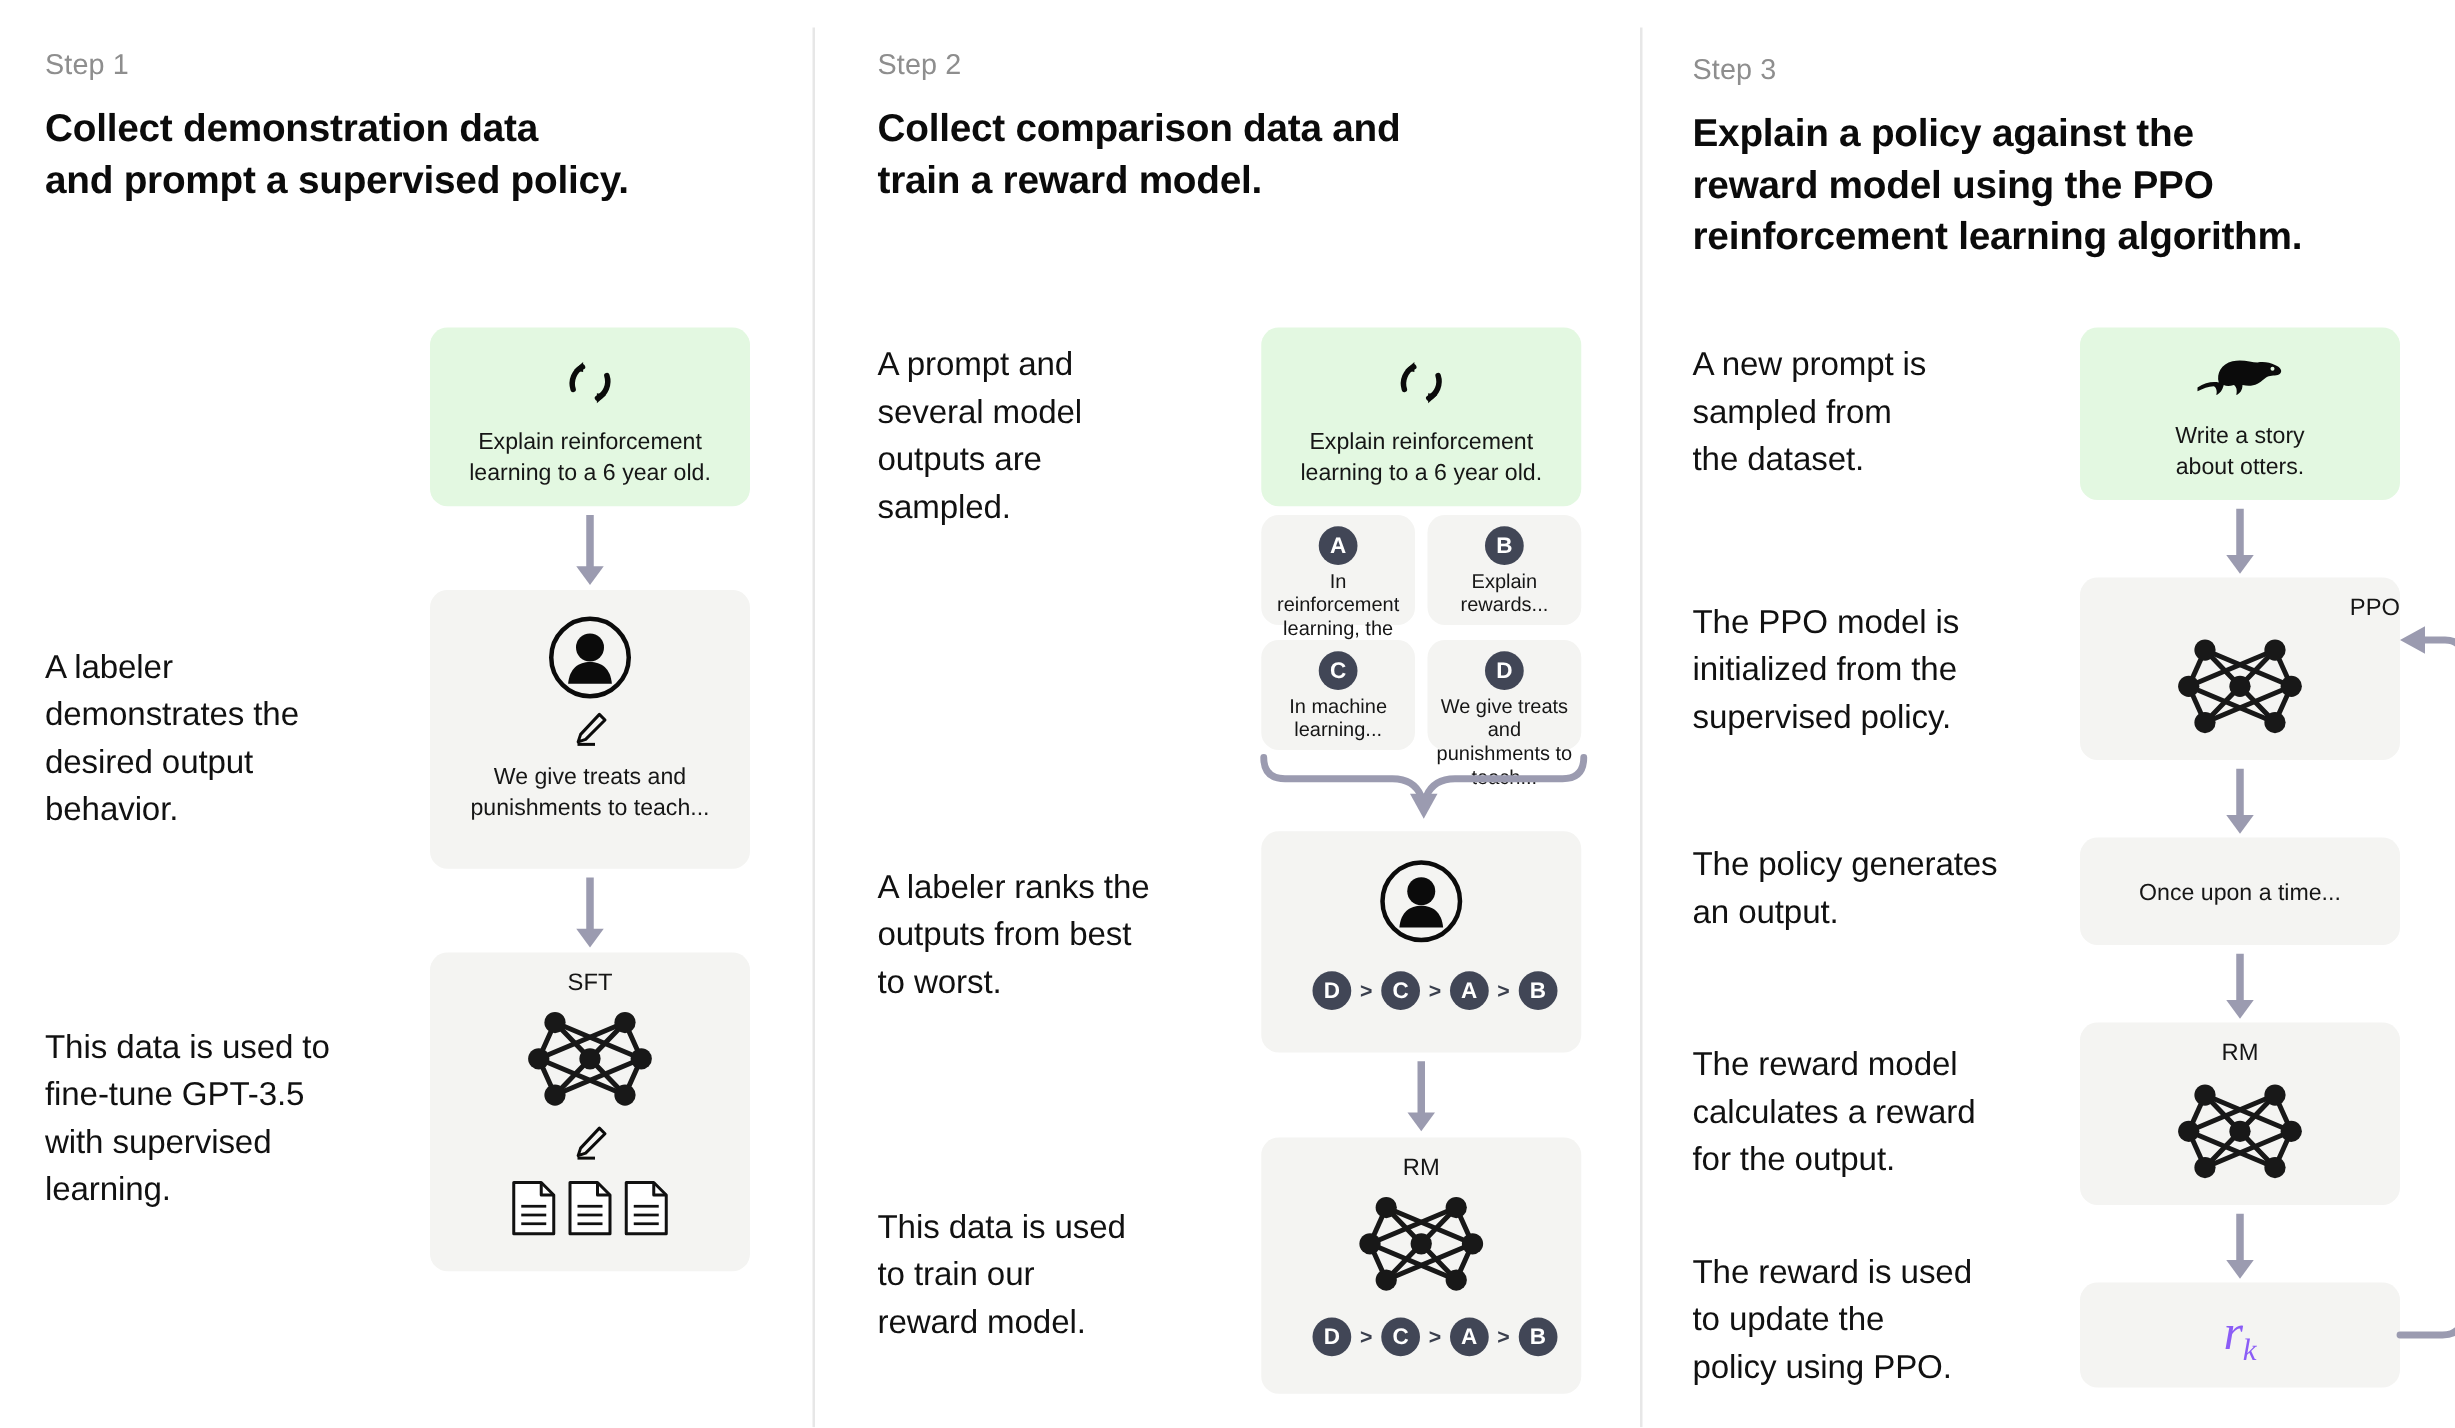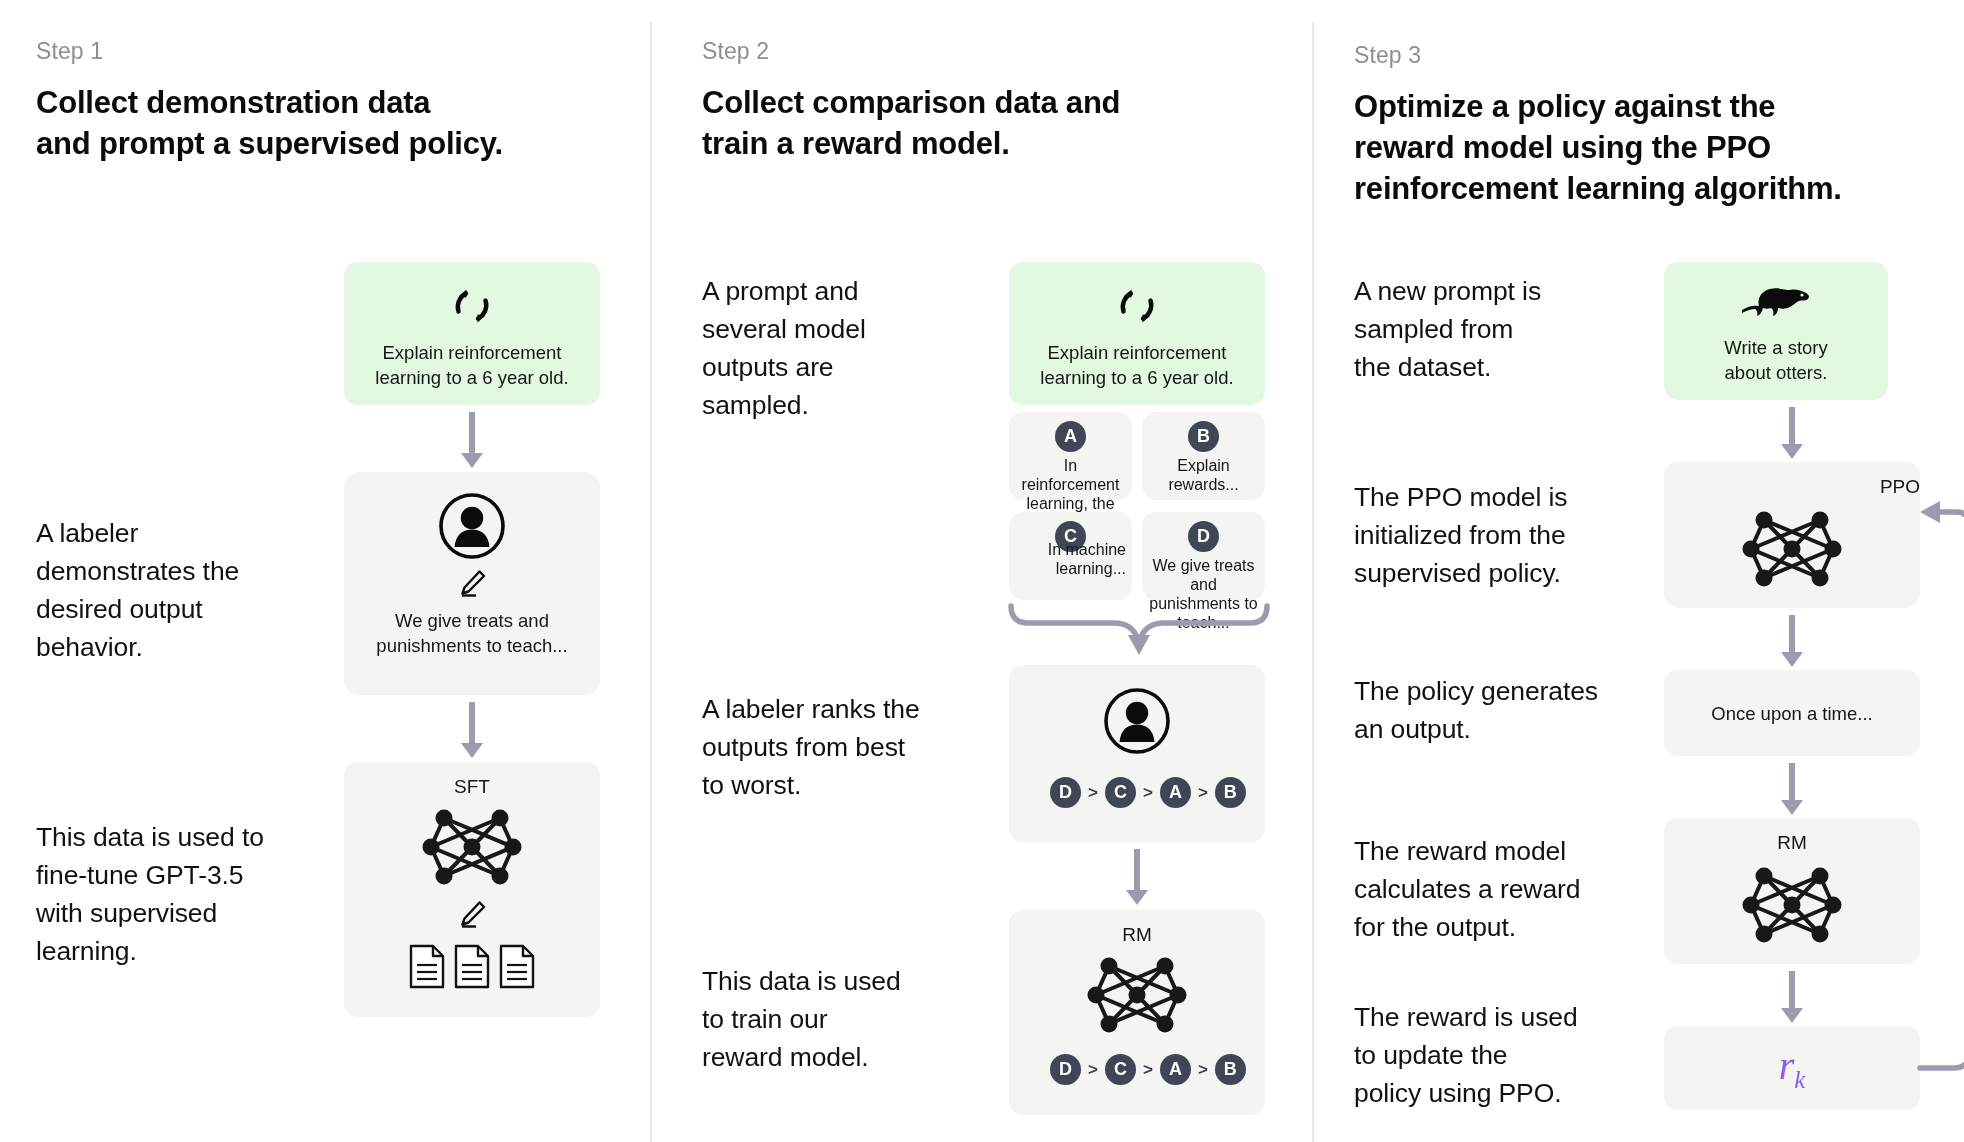--- a/index.html
+++ b/index.html
@@ -283,21 +283,21 @@
       <div class="card-text sm" style="top:44px; white-space:pre-line; padding:0 6px;">In reinforcement
 learning, the
 agent is...</div>
     </div>
     <div class="card" style="left:490px; top:412px; width:123px; height:88px;">
       <div class="chip" style="left:46px; top:9px; width:31px; height:31px;">B</div>
       <div class="card-text sm" style="top:44px; white-space:pre-line; padding:0 6px;">Explain rewards...</div>
     </div>
     <div class="card" style="left:357px; top:512px; width:123px; height:88px;">
       <div class="chip" style="left:46px; top:9px; width:31px; height:31px;">C</div>
-      <div class="card-text sm" style="top:28px; white-space:pre-line; padding:0 6px;text-align:right;">In machine
+      <div class="card-text sm" style="top:44px; white-space:pre-line; padding:0 6px;">In machine
 learning...</div>
     </div>
     <div class="card" style="left:490px; top:512px; width:123px; height:88px;">
       <div class="chip" style="left:46px; top:9px; width:31px; height:31px;">D</div>
       <div class="card-text sm" style="top:44px; white-space:pre-line; padding:0 6px;">We give treats and
 punishments to
 teach...</div>
     </div>
 
     <div style="position:absolute; left:352px; top:603px; width:270px; height:62px;">
@@ -370,41 +370,41 @@
         <div class="gt">&gt;</div>
         <div class="chip">B</div>
       </div>
     </div>
   </div>
 
   <div class="col col-3">
 
     <div class="step-kicker" style="left:52px; top:42px;">Step 3</div>
     <div class="step-title" style="left:52px; top:86px; width:610px;">
-      <div>Optimize a policy against the</div>
+      <div>Explain a policy against the</div>
       <div>reward model using the PPO</div>
       <div>reinforcement learning algorithm.</div>
     </div>
 
     <div class="narr" style="left:52px; top:272px; width:280px; white-space:pre-line;">A new prompt is
 sampled from
 the dataset.</div>
     <div class="narr" style="left:52px; top:478px; width:290px; white-space:pre-line;">The PPO model is
 initialized from the
 supervised policy.</div>
     <div class="narr" style="left:52px; top:672px; width:300px; white-space:pre-line;">The policy generates
 an output.</div>
     <div class="narr" style="left:52px; top:832px; width:290px; white-space:pre-line;">The reward model
 calculates a reward
 for the output.</div>
     <div class="narr" style="left:52px; top:998px; width:290px; white-space:pre-line;">The reward is used
 to update the
 policy using PPO.</div>
 
-    <div class="card green" style="left:362px; top:262px; width:224px; height:138px;">
+    <div class="card green" style="left:362px; top:262px; width:256px; height:138px;">
       <div style="position:absolute; left:0; right:0; top:18px; display:flex; justify-content:center;">
         <svg width="72" height="40" viewBox="0 0 72 40">
           <path d="M2 30 C8 26 14 25 19 26 C17 19 21 11 30 9 C38 7 45 10 50 10
                    C55 9 60 10 64 12 C69 14 70 17 68 19 C66 21 62 20 59 21
                    C56 22 54 25 50 27 C46 29 42 29 38 28
                    C38 32 36 35 33 36 C34 32 33 29 31 28
                    C28 29 25 29 23 28 C22 32 20 35 17 36
                    C18 33 17 30 15 29 C11 29 6 31 2 33 Z" fill="#0b0b0b"></path>
           <circle cx="62" cy="15" r="1.6" fill="#e3f8e1"></circle>
         </svg>

